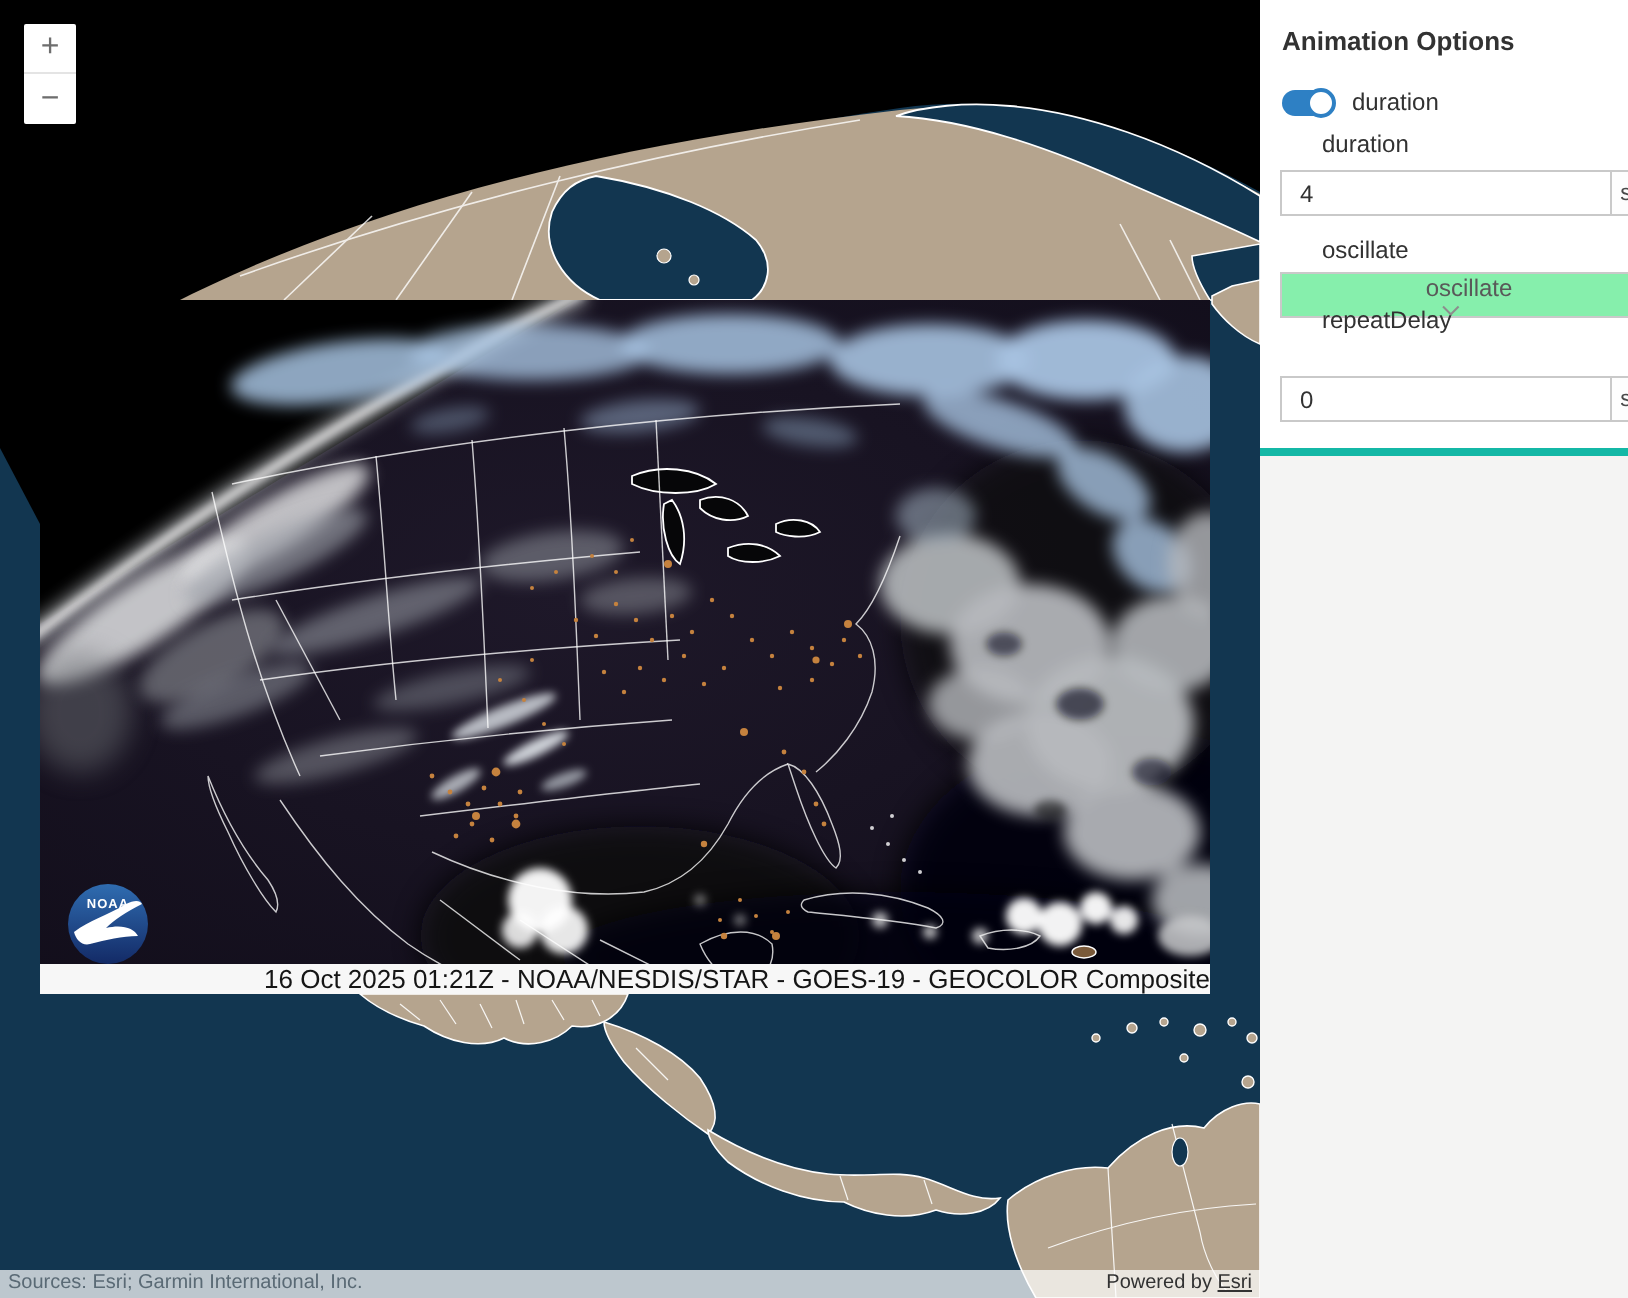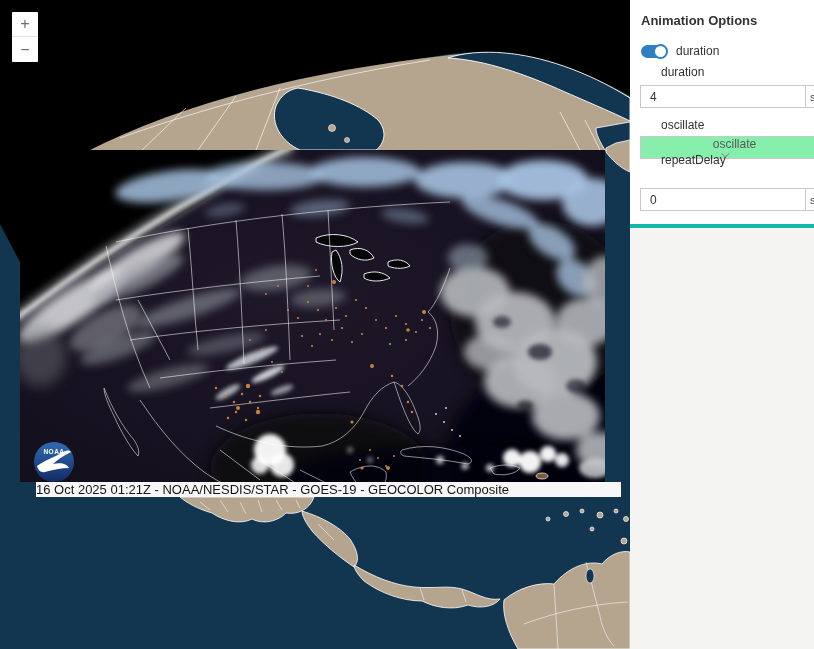--- a/index.html
+++ b/index.html
@@ -6,22 +6,22 @@
   *{box-sizing:border-box;font-family:"Liberation Sans","DejaVu Sans",sans-serif;}
   .app{position:relative;width:814px;height:649px;overflow:hidden;background:#000;}
 
   
   .map{position:absolute;left:0;top:0;width:630px;height:649px;background:#000;overflow:hidden;}
   .basemap,.overlay-svg{position:absolute;display:block;}
   .basemap{left:0;top:0;}
   .overlay-svg{left:20px;top:150px;}
 
   .caption-bar{position:absolute;left:20px;top:482px;width:585px;height:15px;
-    background:#f7f7f7;color:#151515;font-size:13px;line-height:15px;text-align:left;
-    white-space:nowrap;overflow:hidden;margin-left:16px;}
+    background:#f7f7f7;color:#151515;font-size:13px;line-height:15px;text-align:right;
+    white-space:nowrap;overflow:hidden;}
   .noaa{position:absolute;left:33px;top:441px;width:42px;height:42px;}
 
   .zoomctl{position:absolute;left:12px;top:12px;width:26px;background:#fff;
     box-shadow:0 1px 3px rgba(0,0,0,.5);border-radius:1px;}
   .zoomctl .zbtn{width:26px;height:25px;display:flex;align-items:center;justify-content:center;
     color:#6e6e6e;font-size:16px;cursor:pointer;user-select:none;}
   .zoomctl .zbtn:first-child{border-bottom:1px solid #e4e4e4;}
 
   .attrib{position:absolute;left:0;bottom:0;width:630px;height:14px;
     background:rgba(255,255,255,.72);display:flex;align-items:center;
@@ -341,20 +341,24 @@
 
     <div class="zoomctl">
       <div class="zbtn">
         <span>+</span>
       </div>
       <div class="zbtn">
         <span>−</span>
       </div>
     </div>
 
+    <div class="attrib">
+      <span class="src">Sources: Esri; Garmin International, Inc.</span>
+      <span class="pow"><span>Powered by </span><a>Esri</a></span>
+    </div>
   </div>
 
   <div class="panel">
     <div class="card">
       <div class="title">Animation Options</div>
 
       <div class="switch-row">
         <div class="switch">
           <div class="knob"></div>
         </div>

